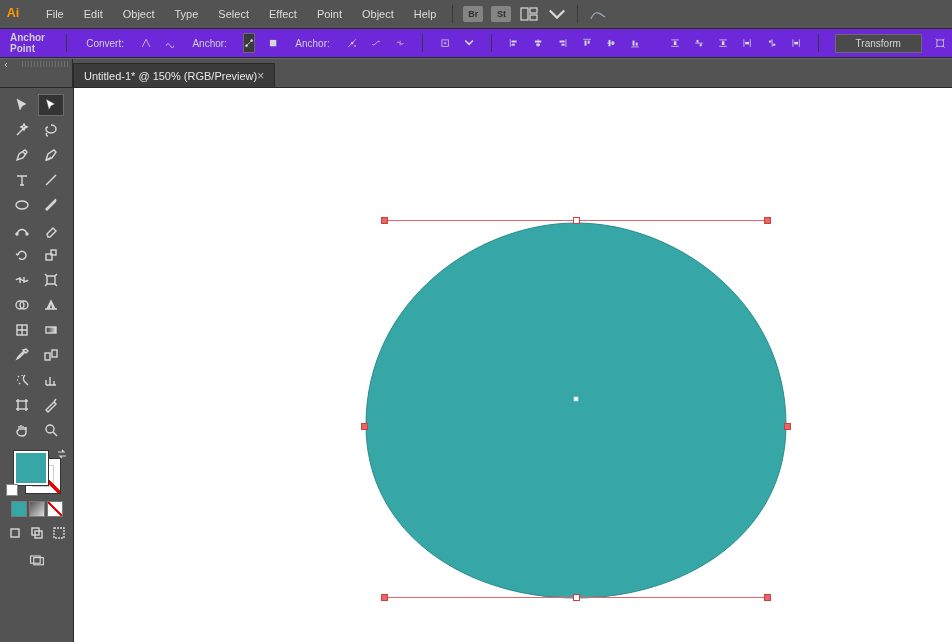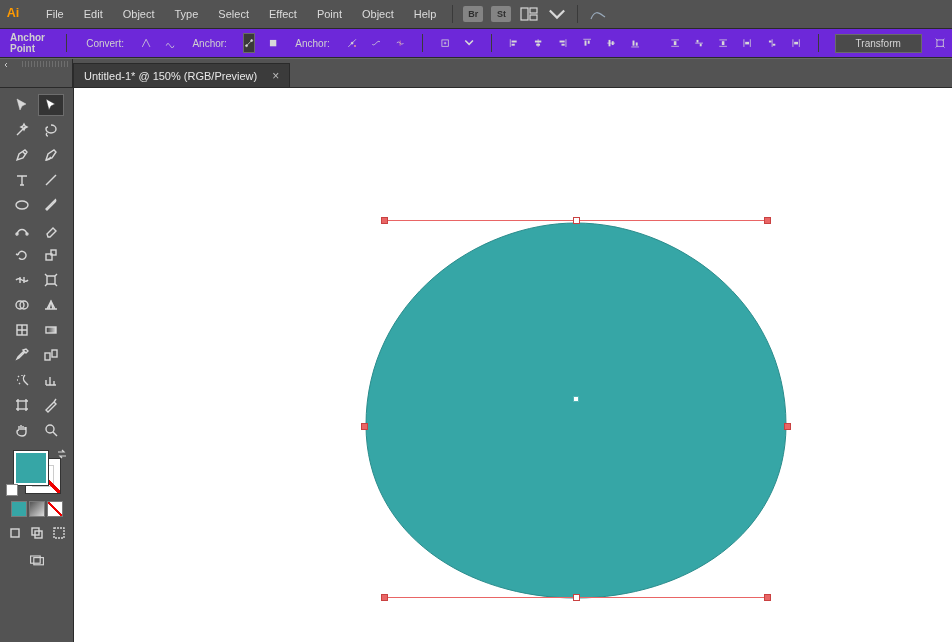--- a/index.html
+++ b/index.html
@@ -15,21 +15,21 @@
 .control-bar{height:28px;background:#6d28d9;display:flex;align-items:center;padding:0 6px;gap:12px;border-bottom:1px solid #2a2a2a}
 .ctrl-label{color:#d0d0d0;font-size:10px;padding:0 4px}
 .ctrl-btn{width:18px;height:18px;display:flex;align-items:center;justify-content:center;border:1px solid transparent}
 .ctrl-btn.sel{background:#3a3a3a;border:1px solid #6a6a6a}
 .ctrl-sep{width:1px;height:18px;background:#3a3a3a;margin:0 4px}
 .transform-btn{padding:3px 20px;border:1px solid #6a6a6a;color:#d4d4d4;font-size:10px;background:#4a4a4a}
 
 .tab-row{height:28px;background:#535353;border-top:1px solid #686868;border-bottom:1px solid #2a2a2a;display:flex;align-items:stretch}
 .panel-collapse{width:73px;background:#535353;border-right:1px solid #2a2a2a;display:flex;align-items:flex-start;justify-content:flex-start;padding:2px 4px;box-sizing:border-box}
 .panel-toggle{width:14px;height:8px;display:flex;gap:1px}
-.file-tab{display:flex;align-items:center;background:#3b3b3b;border:1px solid #2a2a2a;border-bottom:none;padding:0 10px;gap:15px;margin-top:4px}
+.file-tab{display:flex;align-items:center;background:#3b3b3b;border:1px solid #2a2a2a;border-bottom:none;padding:0 10px;gap:0;margin-top:4px}
 .tab-text{color:#e8e8e8;font-size:11px}
 .tab-close{color:#bcbcbc;font-size:12px;cursor:pointer}
 
 .workspace{position:relative;height:558px;display:flex}
 .tool-panel{width:73px;background:#535353;border-right:1px solid #2a2a2a;padding-top:6px;display:flex;flex-direction:column;align-items:center}
 .tool-grid{display:grid;grid-template-columns:26px 26px;grid-auto-rows:22px;gap:3px 3px}
 .tool-cell{display:flex;align-items:center;justify-content:center;border:1px solid transparent}
 .tool-cell.sel{background:#343434;border:1px solid #6d6d6d}
 .tool-cell svg{width:16px;height:16px;stroke:#d8d8d8;fill:none;stroke-width:1.4}
 .tool-cell.fill svg{fill:#d8d8d8;stroke:#d8d8d8;stroke-width:.5}

